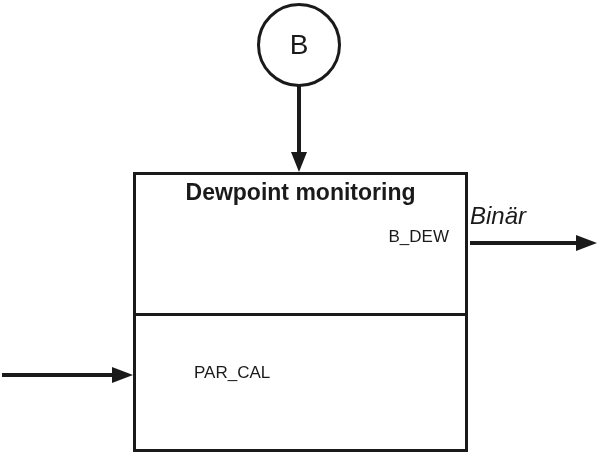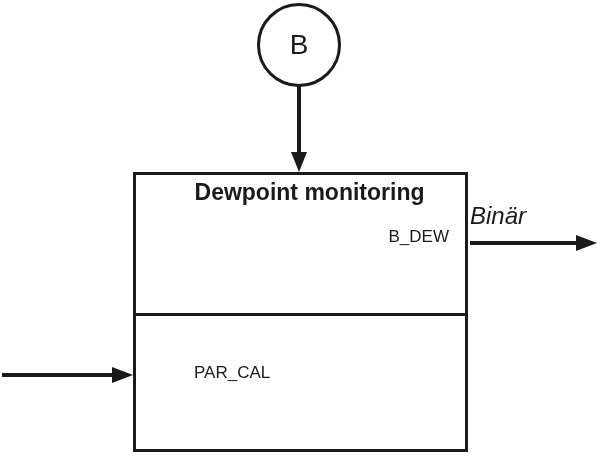--- a/index.html
+++ b/index.html
@@ -42,21 +42,20 @@
     background: var(--bg);
   }
   .block-title {
     position: absolute;
     left: 0; top: 3px;
     width: 100%;
     text-align: center;
     font-weight: bold;
     font-size: 23px;
     line-height: 28px;
-    padding-left: 9px;
   }
   .block-divider {
     position: absolute;
     left: 0; top: 138px;
     width: 100%; height: 3px;
     background: var(--line);
   }
   .port {
     position: absolute;
     font-size: 17px;

